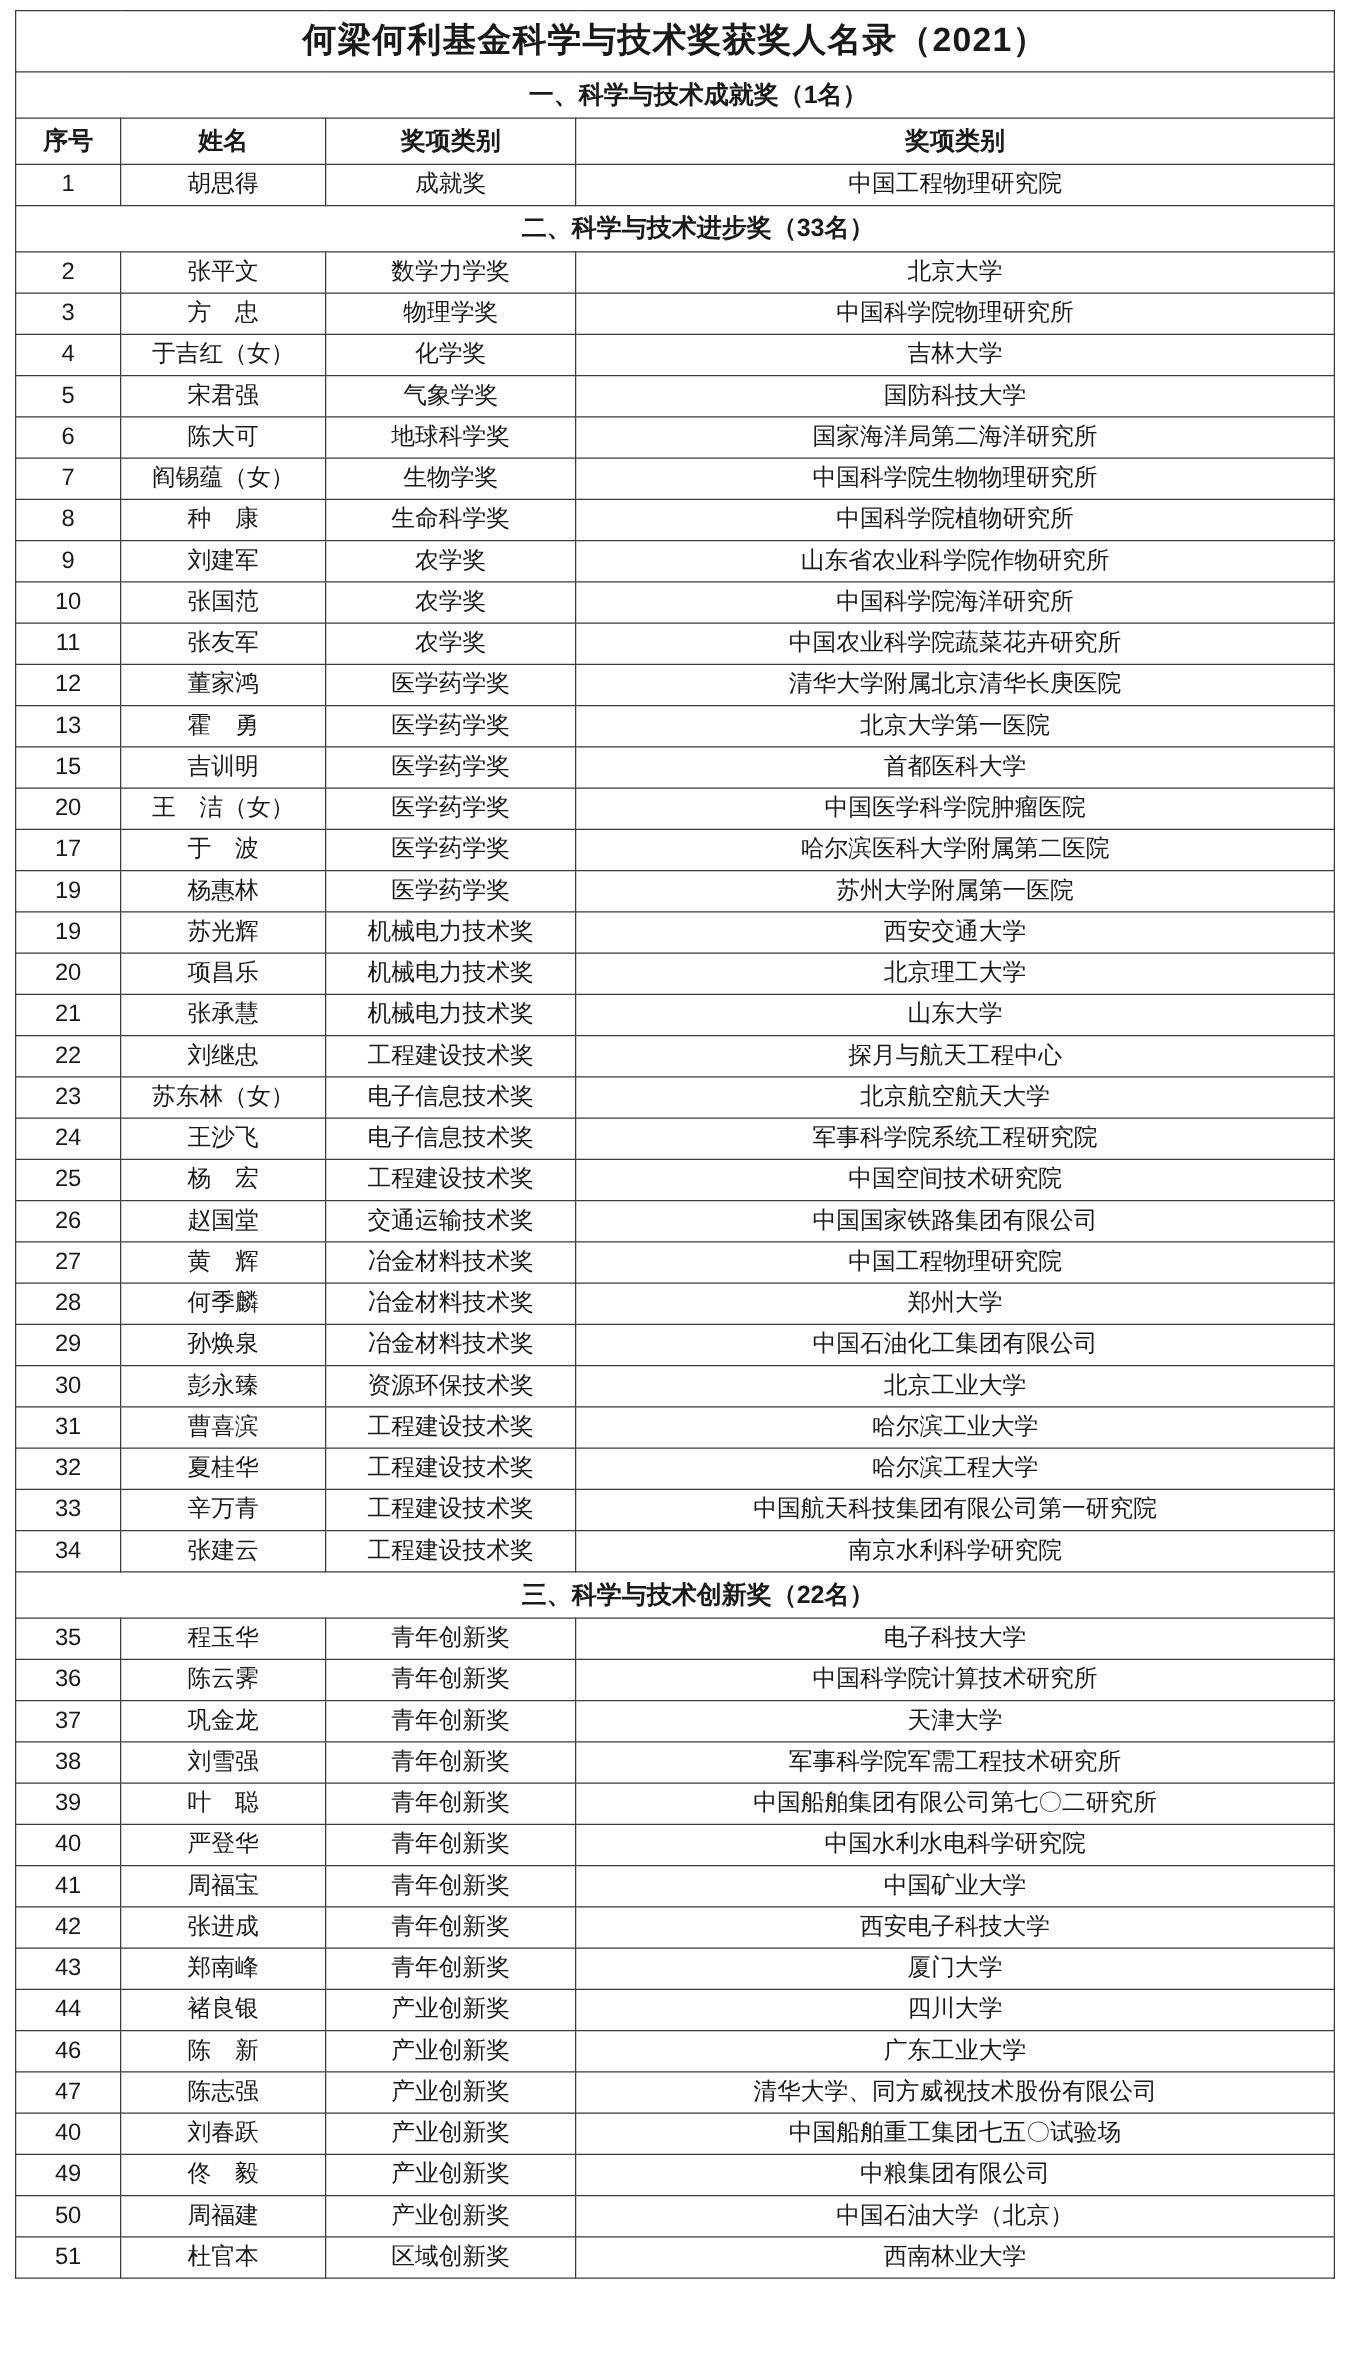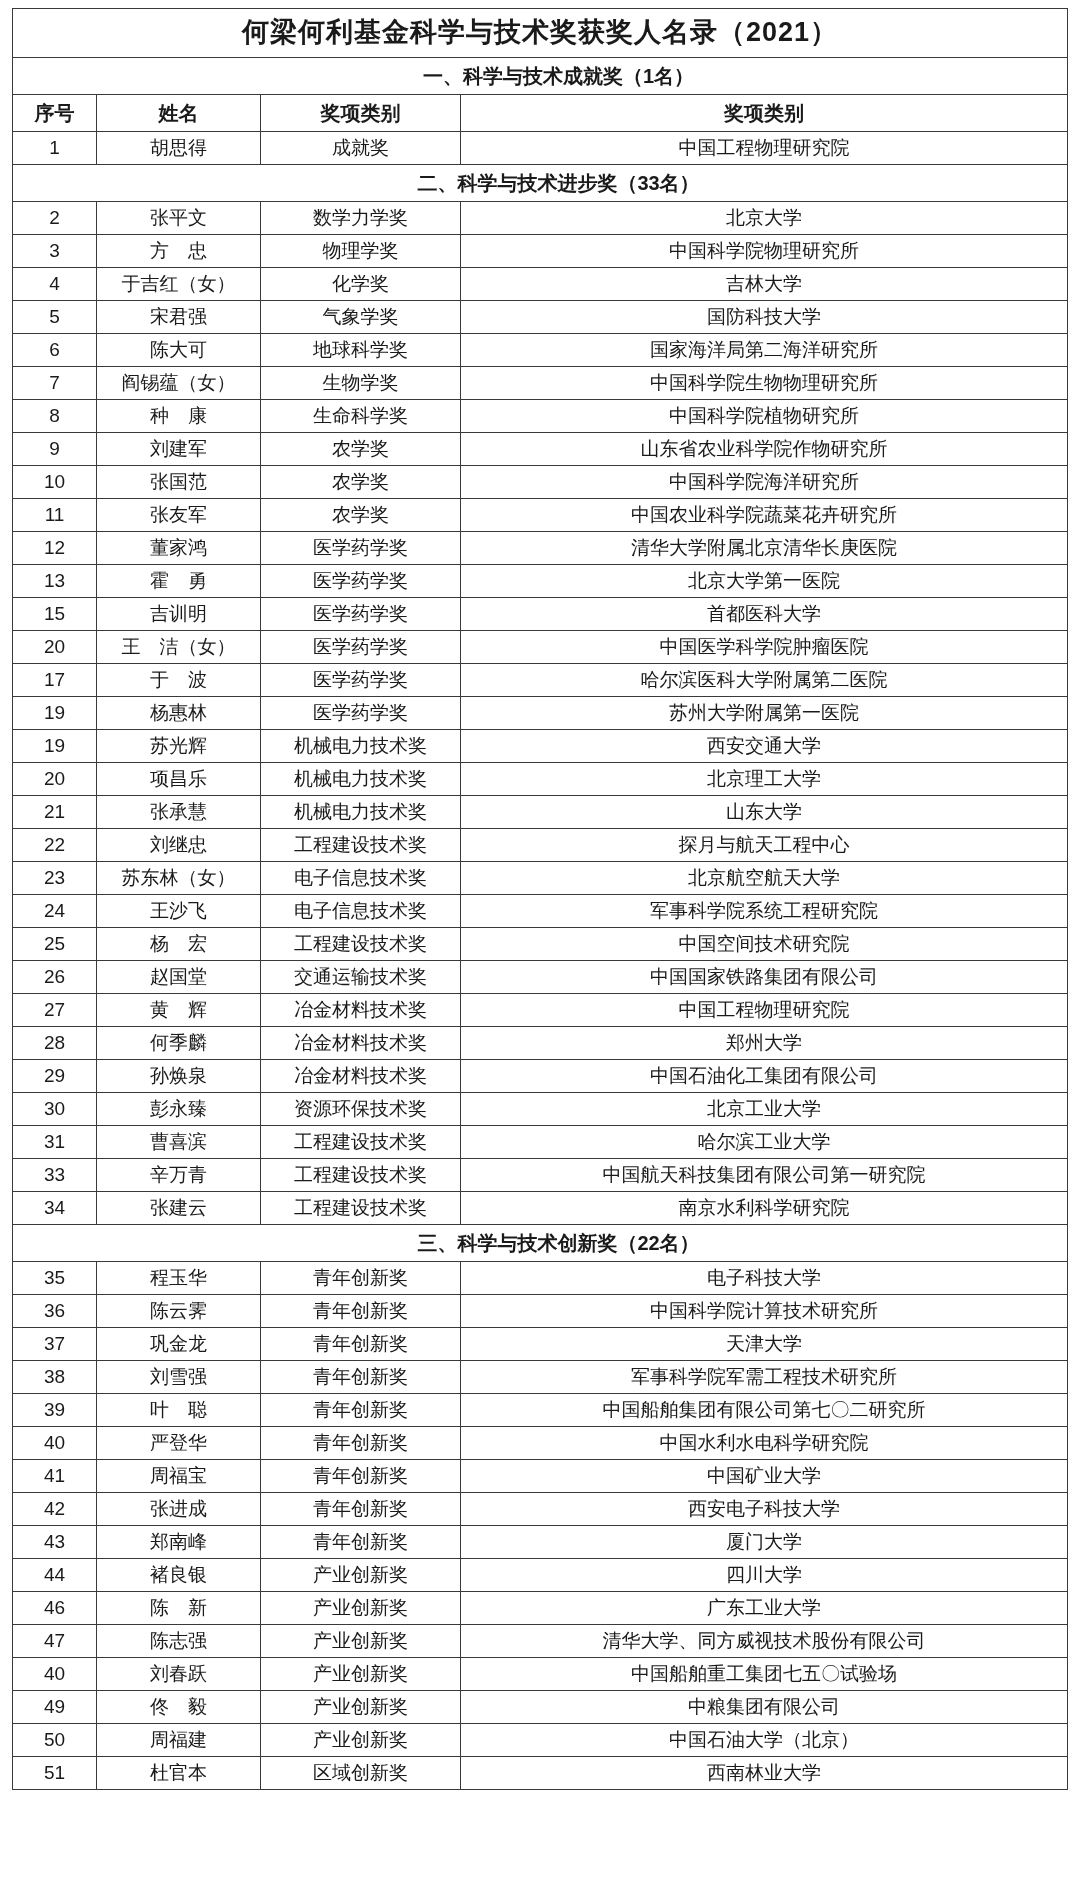--- a/index.html
+++ b/index.html
@@ -266,20 +266,26 @@
           <td>资源环保技术奖</td>
           <td>北京工业大学</td>
         </tr>
         <tr class="data-row">
           <td>31</td>
           <td class="name-cell">曹喜滨</td>
           <td>工程建设技术奖</td>
           <td>哈尔滨工业大学</td>
         </tr>
         <tr class="data-row">
+          <td>32</td>
+          <td class="name-cell">夏桂华</td>
+          <td>工程建设技术奖</td>
+          <td>哈尔滨工程大学</td>
+        </tr>
+        <tr class="data-row">
           <td>33</td>
           <td class="name-cell">辛万青</td>
           <td>工程建设技术奖</td>
           <td>中国航天科技集团有限公司第一研究院</td>
         </tr>
         <tr class="data-row">
           <td>34</td>
           <td class="name-cell">张建云</td>
           <td>工程建设技术奖</td>
           <td>南京水利科学研究院</td>

